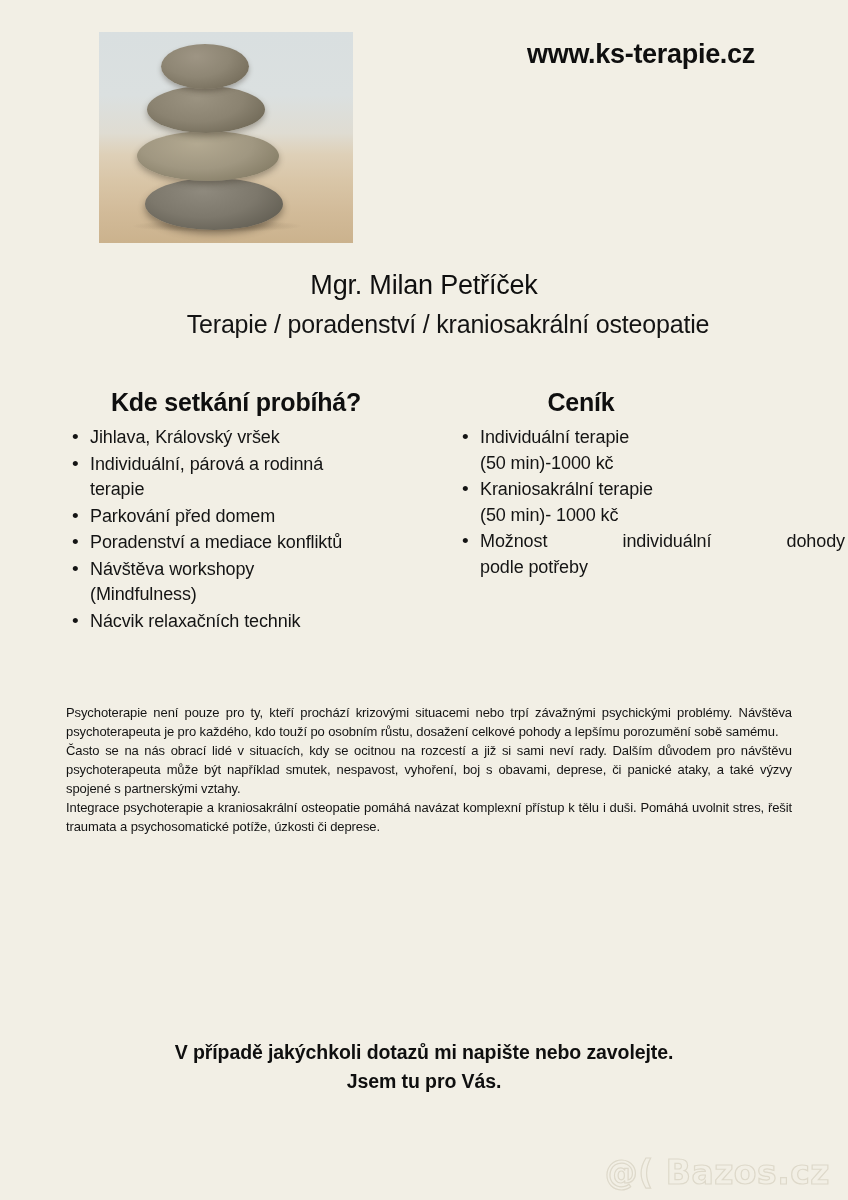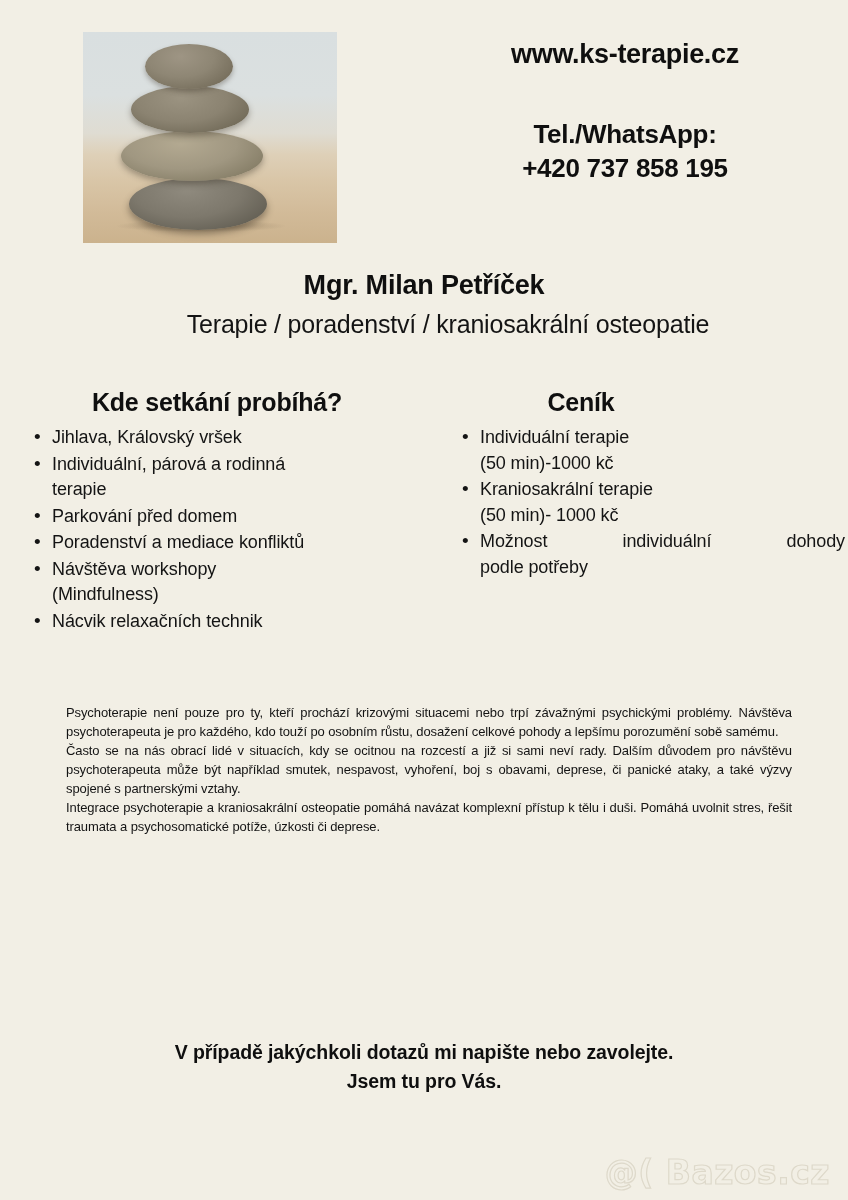--- a/index.html
+++ b/index.html
@@ -20,21 +20,21 @@
 
   .page {
     position: relative;
     width: 848px;
     height: 1200px;
   }
 
   
   .header {
     position: absolute;
-    left: 0; top: 0;
+    left: 16px; top: 0;
     width: 704px;
     height: 250px;
   }
 
   .photo {
     position: absolute;
     left: 83px; top: 32px;
     width: 254px; height: 211px;
     background: linear-gradient(to bottom,
         #d9dfe0 0%,
@@ -107,42 +107,42 @@
   }
 
   
   .identity {
     position: absolute;
     left: 0; top: 270px;
     width: 848px;
     text-align: center;
   }
   .person-name {
-    font-weight: bold;
+    font-weight: normal;
     font-size: 27px;
     letter-spacing: -0.2px;
     color: #0f0f0f;
   }
   .person-role {
     margin-top: 9px;
     font-size: 25px;
     font-weight: 400;
     color: #141414;
     letter-spacing: -0.2px;
     margin-left: 48px;
   }
 
   
   .columns {
     position: absolute;
     left: 0; top: 388px;
     width: 848px;
     display: flex;
   }
-  .col-left { width: 420px; padding-left: 28px; }
+  .col-left { width: 420px; padding-left: 66px; }
   .col-right { width: 428px; padding-left: 14px; }
 
   .col-heading {
     font-weight: bold;
     font-size: 25px;
     text-align: center;
     letter-spacing: -0.2px;
     color: #0f0f0f;
     margin-bottom: 8px;
   }
@@ -238,24 +238,20 @@
         <div class="sand-shadow"></div>
         <div class="stone stone-4"></div>
         <div class="stone stone-3"></div>
         <div class="stone stone-2"></div>
         <div class="stone stone-1"></div>
       </div>
     </div>
 
     <div class="header-contact">
       <div class="site-url">www.ks-terapie.cz</div>
-      <div class="tel-block">
-        <div>Tel./WhatsApp:</div>
-        <div>+420 737 858 195</div>
-      </div>
     </div>
   </div>
 
   <div class="identity">
     <div class="person-name">Mgr. Milan Petříček</div>
     <div class="person-role">Terapie / poradenství / kraniosakrální osteopatie</div>
   </div>
 
   <div class="columns">
 

